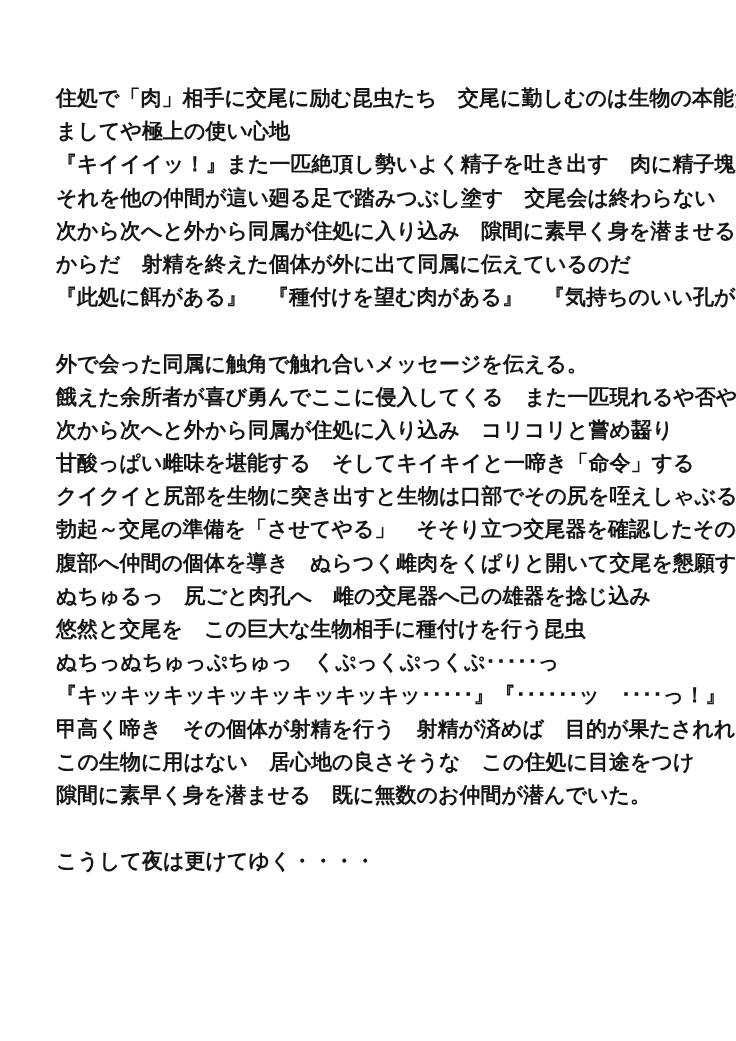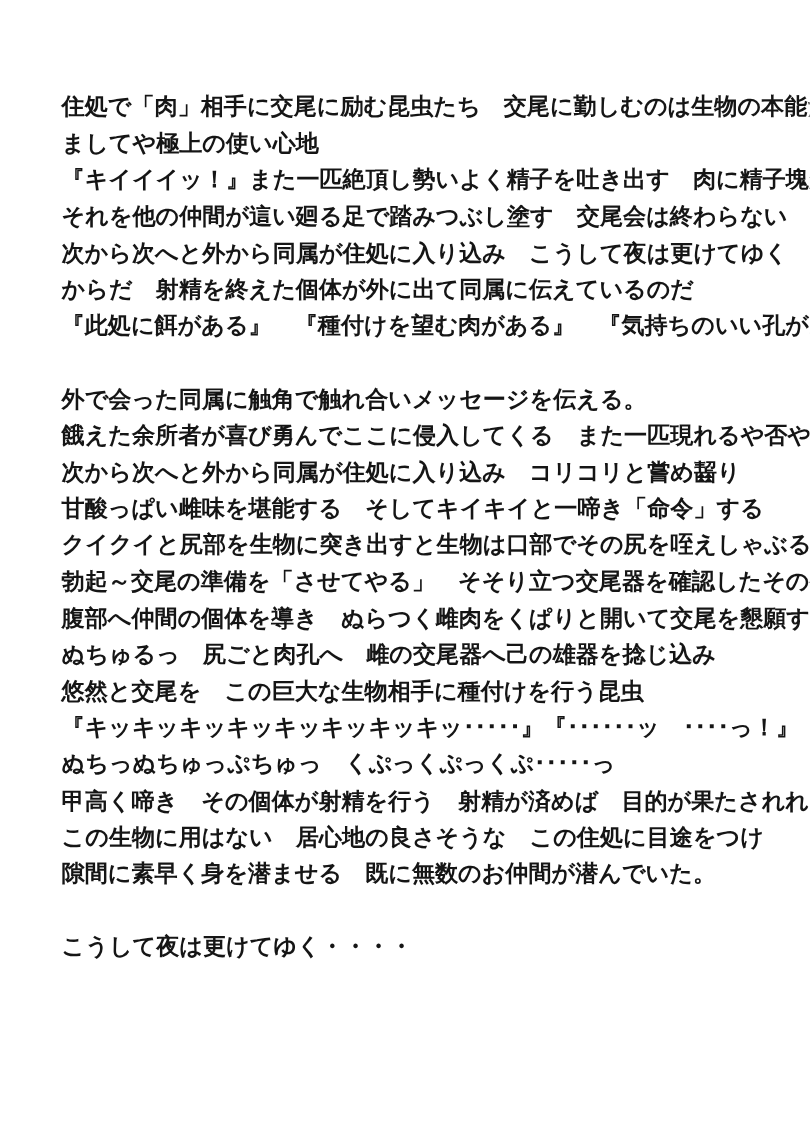--- a/index.html
+++ b/index.html
@@ -42,34 +42,34 @@
   </style>
 </head>
 <body>
 
 <div class="page">
   <div class="text-block">
     <div class="line">住処で「肉」相手に交尾に励む昆虫たち　交尾に勤しむのは生物の本能だ。</div>
     <div class="line">ましてや極上の使い心地</div>
     <div class="line">『キイイイッ！』また一匹絶頂し勢いよく精子を吐き出す　肉に精子塊が載る。</div>
     <div class="line">それを他の仲間が這い廻る足で踏みつぶし塗す　交尾会は終わらない</div>
-    <div class="line">次から次へと外から同属が住処に入り込み　こうして夜は更けてゆく</div>
+    <div class="line">次から次へと外から同属が住処に入り込み　隙間に素早く身を潜ませる</div>
     <div class="line">からだ　射精を終えた個体が外に出て同属に伝えているのだ</div>
     <div class="line">『此処に餌がある』　『種付けを望む肉がある』　『気持ちのいい孔がある』</div>
     <div class="line"></div>
     <div class="line">外で会った同属に触角で触れ合いメッセージを伝える。</div>
     <div class="line">餓えた余所者が喜び勇んでここに侵入してくる　また一匹現れるや否や素早く</div>
     <div class="line">次から次へと外から同属が住処に入り込み　コリコリと嘗め齧り</div>
     <div class="line">甘酸っぱい雌味を堪能する　そしてキイキイと一啼き「命令」する</div>
     <div class="line">クイクイと尻部を生物に突き出すと生物は口部でその尻を咥えしゃぶる</div>
     <div class="line">勃起～交尾の準備を「させてやる」　そそり立つ交尾器を確認したその生物は</div>
     <div class="line">腹部へ仲間の個体を導き　ぬらつく雌肉をくぱりと開いて交尾を懇願する</div>
     <div class="line">ぬちゅるっ　尻ごと肉孔へ　雌の交尾器へ己の雄器を捻じ込み</div>
     <div class="line">悠然と交尾を　この巨大な生物相手に種付けを行う昆虫</div>
+    <div class="line">ぬちっぬちゅっぷちゅっ　くぷっくぷっくぷ･････っ</div>
     <div class="line">『キッキッキッキッキッキッキッキッ･････』『･･････ッ　････っ！』</div>
-    <div class="line">ぬちっぬちゅっぷちゅっ　くぷっくぷっくぷ･････っ</div>
     <div class="line">甲高く啼き　その個体が射精を行う　射精が済めば　目的が果たされれば</div>
     <div class="line">この生物に用はない　居心地の良さそうな　この住処に目途をつけ</div>
     <div class="line">隙間に素早く身を潜ませる　既に無数のお仲間が潜んでいた。</div>
     <div class="line"></div>
     <div class="line">こうして夜は更けてゆく・・・・</div>
   </div>
 </div>
 
 </body></html>

